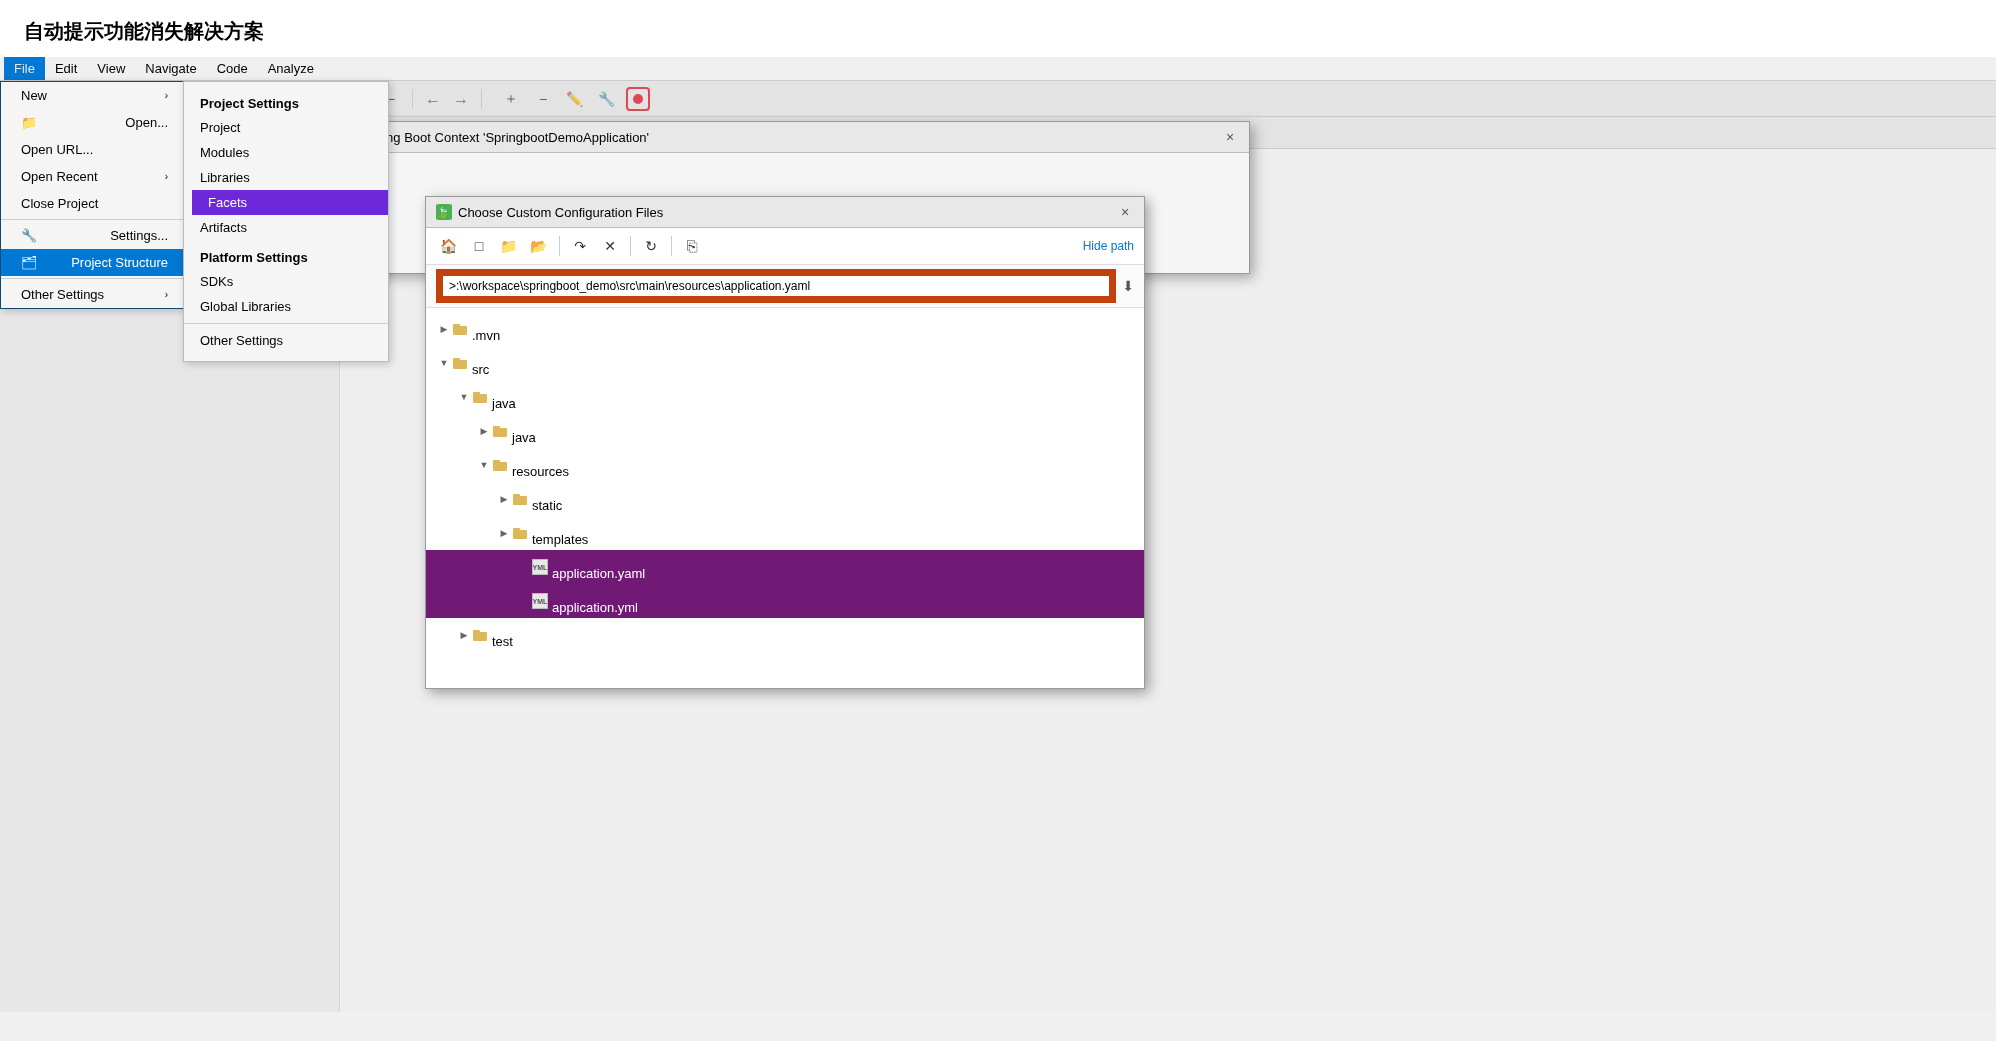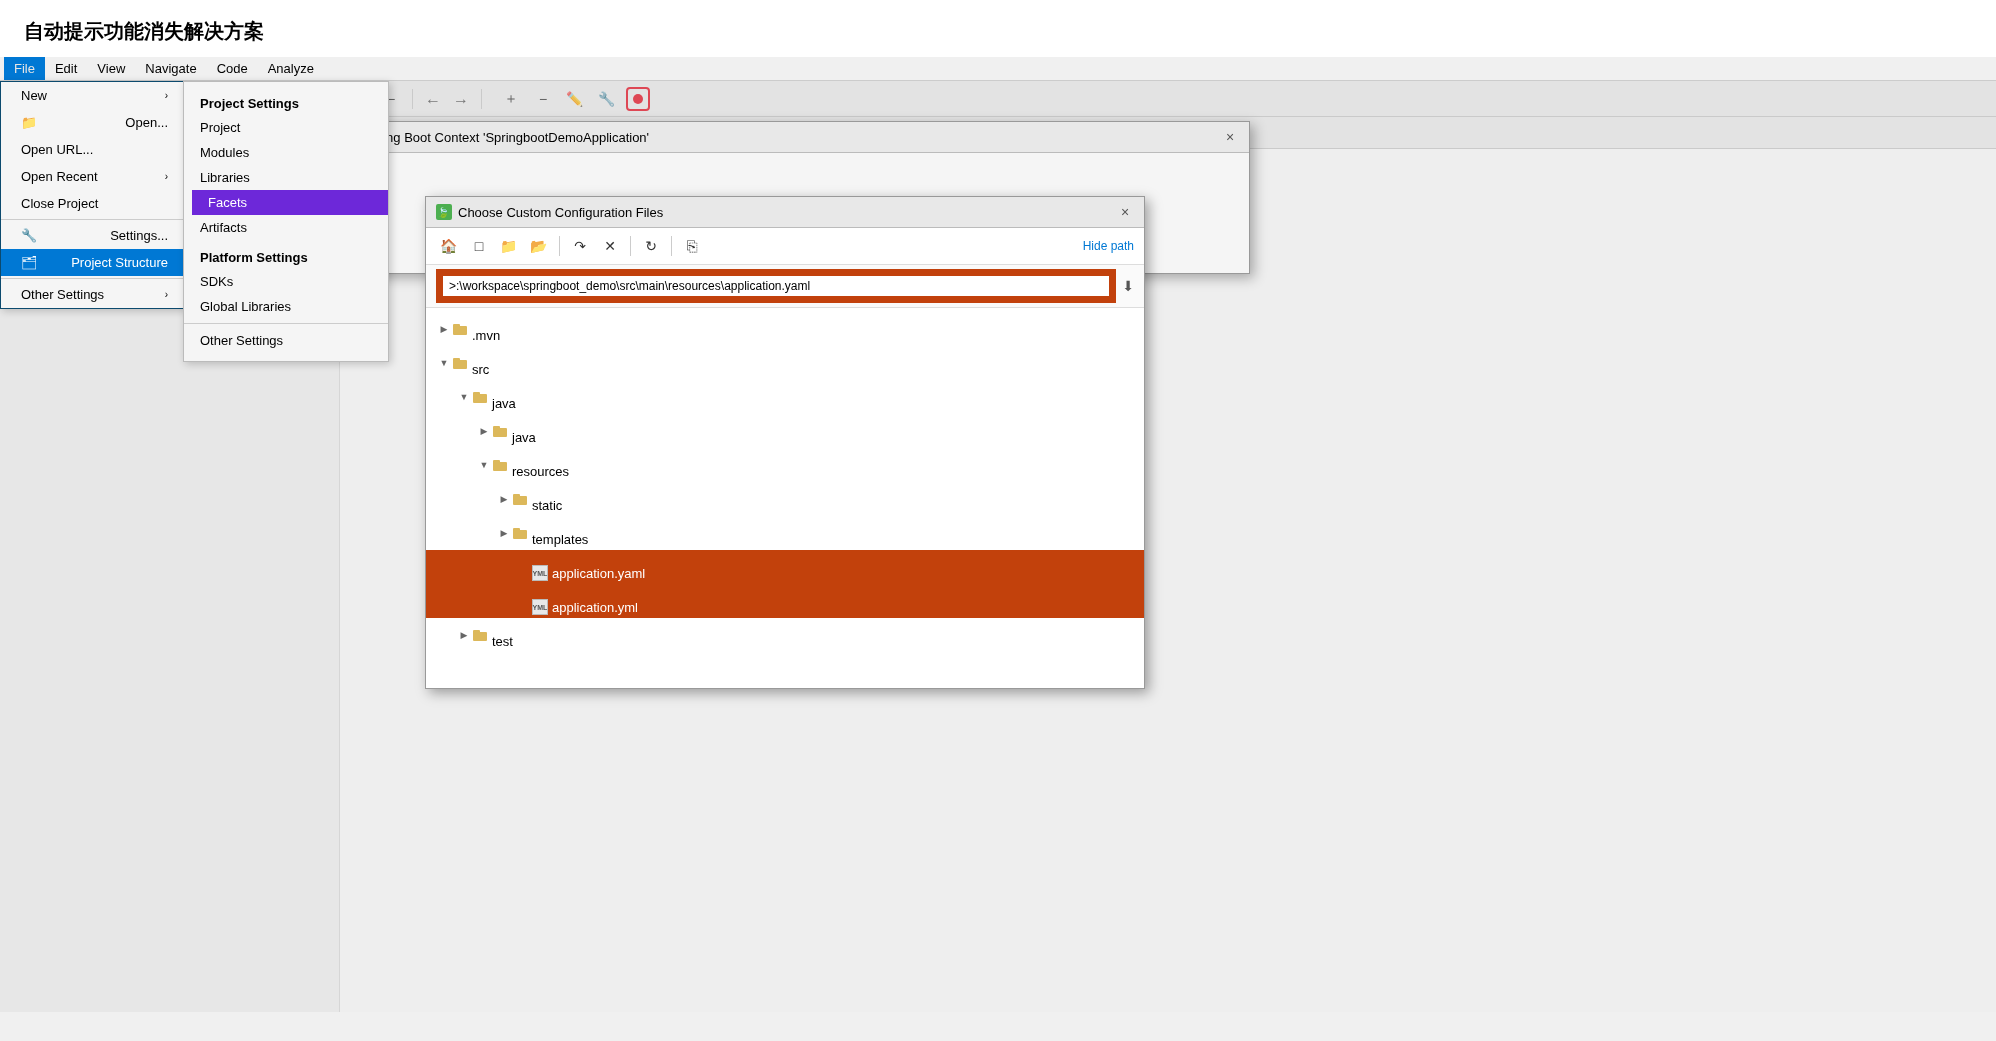--- a/index.html
+++ b/index.html
@@ -239,23 +239,22 @@
     .tree-item {
       display: flex;
       align-items: center;
       padding: 3px 10px;
       cursor: pointer;
       font-size: 13px;
       color: #000;
       user-select: none;
     }
     .tree-item.selected {
-      background: #c2410c;
+      background: #701a75;
       color: #fff;
-      align-items: flex-end;
     }
     .tree-expand {
       width: 16px;
       height: 16px;
       display: flex;
       align-items: center;
       justify-content: center;
       font-size: 9px;
       color: #666;
       flex-shrink: 0;

